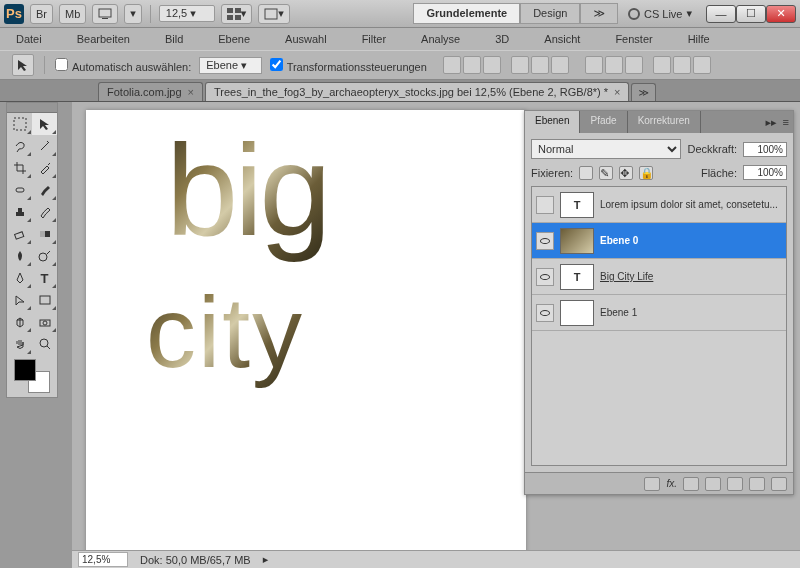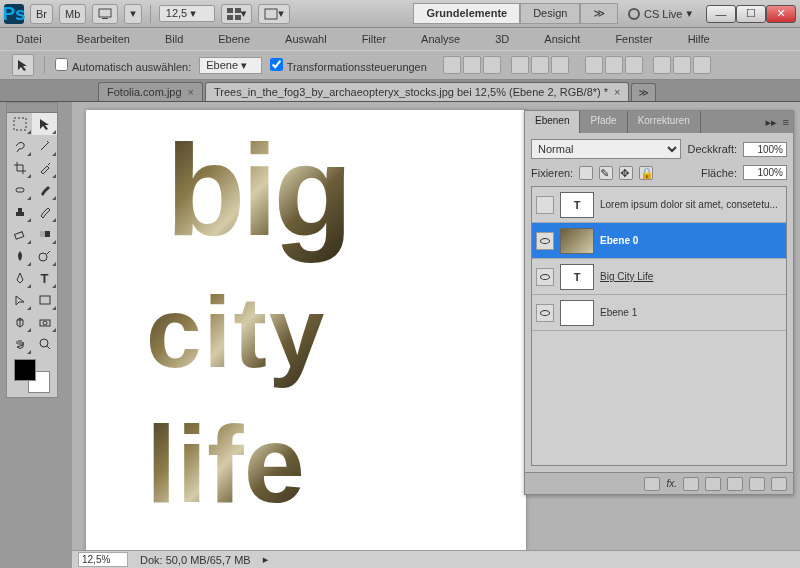--- a/index.html
+++ b/index.html
@@ -1,18 +1,18 @@
 <!DOCTYPE html>
 <html><head>
 <meta charset="utf-8">
 <style>
 *{box-sizing:border-box;margin:0;padding:0;font-family:Tahoma,Arial,sans-serif;font-size:11px;color:#333}
 body{background:#b6b6b6;width:800px;height:568px;overflow:hidden;position:relative}
 .title-bar{height:28px;background:linear-gradient(#cfcfcf,#b3b3b3);border-bottom:1px solid #888;display:flex;align-items:center;padding:0 4px;gap:6px}
-.ps-logo{width:20px;height:20px;background:#0a3c5a;border-radius:3px;color:#0ea5e9;font-weight:bold;display:flex;align-items:center;justify-content:center;font-size:19px}
+.ps-logo{width:20px;height:20px;background:#0a3c5a;border-radius:3px;color:#fdba74;font-weight:bold;display:flex;align-items:center;justify-content:center;font-size:13px}
 .tb-btn{background:#d6d6d6;border:1px solid #999;border-radius:3px;padding:2px 5px;cursor:pointer;height:20px;display:flex;align-items:center}
 .tb-sep{width:1px;height:18px;background:#999;margin:0 2px}
 .zoom-sel{background:#e3e3e3;border:1px solid #999;padding:1px 18px 1px 6px;border-radius:2px}
 .workspace-tabs{display:flex;gap:0;margin-left:auto}
 .ws-tab{padding:3px 12px;border:1px solid #999;background:#c3c3c3;cursor:pointer}
 .ws-tab.active{background:#eee;font-weight:bold}
 .cslive{margin:12px 4px;display:flex;align-items:center;gap:4px}
 .circ{width:12px;height:12px;border:2px solid #555;border-radius:50%}
 .win-btns{display:flex;gap:0;margin-left:4px}
 .win-btn{width:30px;height:18px;border:1px solid #555;background:linear-gradient(#f0f0f0,#ccc);display:flex;align-items:center;justify-content:center;cursor:pointer;border-radius:3px}
@@ -41,21 +41,21 @@
 .tool.sel{background:#e8e8e8}
 .tri{position:absolute;bottom:1px;right:1px;border:2px solid transparent;border-bottom-color:#555;border-right-color:#555}
 .colors{padding:4px;display:flex;flex-direction:column;align-items:center}
 .swatches{position:relative;width:36px;height:34px}
 .sw{position:absolute;width:22px;height:22px;border:1px solid #888}
 .sw.fg{background:#000;top:0;left:0;z-index:2}
 .sw.bg{background:#fff;bottom:0;right:0}
 
 .canvas{position:absolute;left:72px;top:0;right:0;bottom:18px;background:#b3b3b3;overflow:hidden}
 .artboard{background:#fff;width:440px;height:480px;margin:8px 0 0 14px;box-shadow:0 0 4px rgba(0,0,0,.3);position:relative;overflow:hidden}
-.bigtext{font-family:Arial Black,Impact,sans-serif;font-weight:700;letter-spacing:-4px;position:absolute;background:linear-gradient(135deg,#3a3320,#8b7a4a 30%,#d4cba8 50%,#6b5d38 70%,#2f2a18);-webkit-background-clip:text;background-clip:text;color:transparent;text-transform:lowercase}
+.bigtext{font-family:Arial Black,Impact,sans-serif;font-weight:400;letter-spacing:-4px;position:absolute;background:linear-gradient(135deg,#3a3320,#8b7a4a 30%,#d4cba8 50%,#6b5d38 70%,#2f2a18);-webkit-background-clip:text;background-clip:text;color:transparent;text-transform:lowercase}
 .t1{top:5px;left:80px;font-size:130px}
 .t2{top:165px;left:60px;font-size:100px;letter-spacing:2px}
 .t3{top:290px;left:60px;font-size:110px;letter-spacing:0px}
 
 .status-bar{position:absolute;bottom:0;left:72px;right:0;height:18px;background:#cfcfcf;border-top:1px solid #999;display:flex;align-items:center;gap:12px;padding:0 6px;font-size:10px}
 .status-bar input{width:50px;background:#fff;border:1px solid #aaa;padding:1px 3px;font-size:10px}
 
 .panels{position:absolute;right:6px;top:8px;width:270px;background:#c8c8c8;border:1px solid #888;box-shadow:0 1px 4px rgba(0,0,0,.3)}
 .panel-tabs{display:flex;background:#8e8e8e;height:22px}
 .ptab{padding:4px 10px;cursor:pointer;font-size:10px;border-right:1px solid #666;color:#ddd}
@@ -324,21 +324,20 @@
         <div class="sw bg"></div>
         <div class="sw fg"></div>
       </div>
     </div>
   </div>
 
   <div class="canvas">
     <div class="artboard">
       <div class="bigtext t1">big</div>
       <div class="bigtext t2">city</div>
-      <div class="bigtext t3">Life</div>
     </div>
   </div>
 
   <div class="status-bar">
     <input value="12,5%" style="">
     <span>Dok: 50,0 MB/65,7 MB</span>
     <span>▸</span>
   </div>
 
   <div class="panels">

